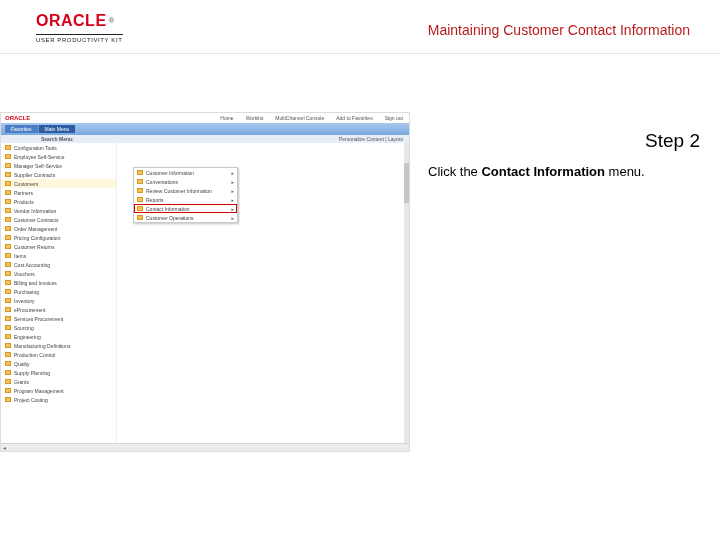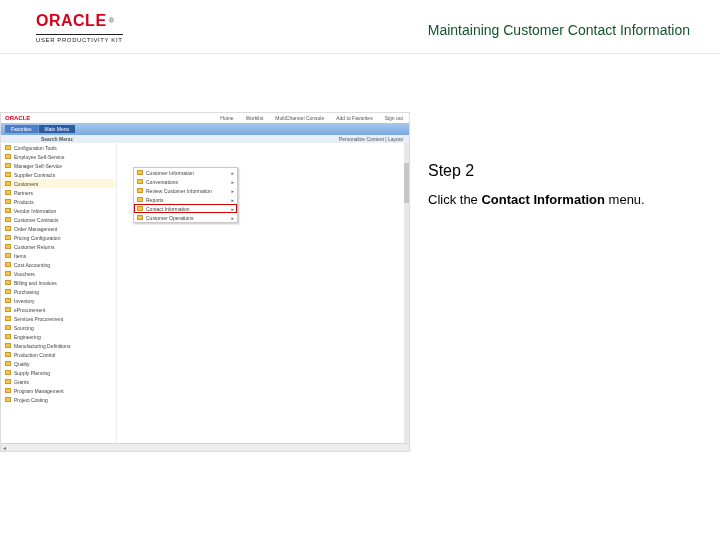--- a/index.html
+++ b/index.html
@@ -5,21 +5,21 @@
   * { box-sizing: border-box; margin: 0; padding: 0; }
   html, body { width: 720px; height: 540px; font-family: Arial, Helvetica, sans-serif; background: #fff; color: #000; }
   .page { width: 720px; height: 540px; position: relative; }
 
   
   .header { position: relative; height: 54px; border-bottom: 1px solid #e9e6e2; }
   .logo-wrap { position: absolute; left: 36px; top: 14px; }
   .oracle-logo { font-family: Arial, sans-serif; font-weight: 700; color: #d9001b; font-size: 16px; letter-spacing: 0.5px; line-height: 14px; }
   .oracle-logo .reg { font-size: 8px; vertical-align: top; color: #777; margin-left: 2px; }
   .upk { font-size: 6px; letter-spacing: 0.6px; color: #222; border-top: 1px solid #222; padding-top: 2px; margin-top: 2px; display: inline-block; }
-  .title { position: absolute; right: 30px; top: 22px; font-size: 14px; color: #14532d; }
+  .title { position: absolute; right: 30px; top: 22px; font-size: 14px; color: #b91c1c; }
 
   
   .body { display: flex; }
   .left-col { width: 410px; padding: 0; }
   .right-col { width: 300px; padding: 14px 10px 0 18px; }
 
   
   .screenshot {
     width: 410px; height: 340px; margin-top: 58px; position: relative;
     background: #f4f4f4; border: 1px solid #dcdcdc; font-size: 5px; color: #444;
@@ -45,21 +45,21 @@
   .ss-sub-item { display: flex; align-items: center; height: 9px; padding: 0 3px; white-space: nowrap; position: relative; }
   .ss-sub-item .arrow { position: absolute; right: 3px; font-size: 5px; color: #666; }
   .ss-sub-item.highlight { outline: 1.5px solid #d40000; outline-offset: -1px; }
   .ss-content { flex: 1; background: #fff; }
   .ss-scroll { position: absolute; right: 0; top: 30px; bottom: 8px; width: 5px; background: #e7e7e7; }
   .ss-scroll-thumb { position: absolute; top: 20px; width: 5px; height: 40px; background: #c6c6c6; }
   .ss-bottombar { position: absolute; left: 0; right: 0; bottom: 0; height: 8px; background: #ececec; border-top: 1px solid #d6d6d6; }
   .ss-bottombar .harrow { position: absolute; left: 2px; top: 0; font-size: 6px; color: #777; }
 
   
-  .step-line { font-size: 16px; margin-top: 94px; }
+  .step-line { font-size: 19px; margin-top: 62px; text-align: right; }
   .instr { font-size: 13px; margin-top: 12px; line-height: 1.3; }
   .instr .bold { font-weight: 700; }
 </style>
 </head>
 <body>
 
 <div class="page">
   <div class="header">
     <div class="logo-wrap">
       <div class="oracle-logo"><span>ORACLE</span><span class="reg">®</span></div>

